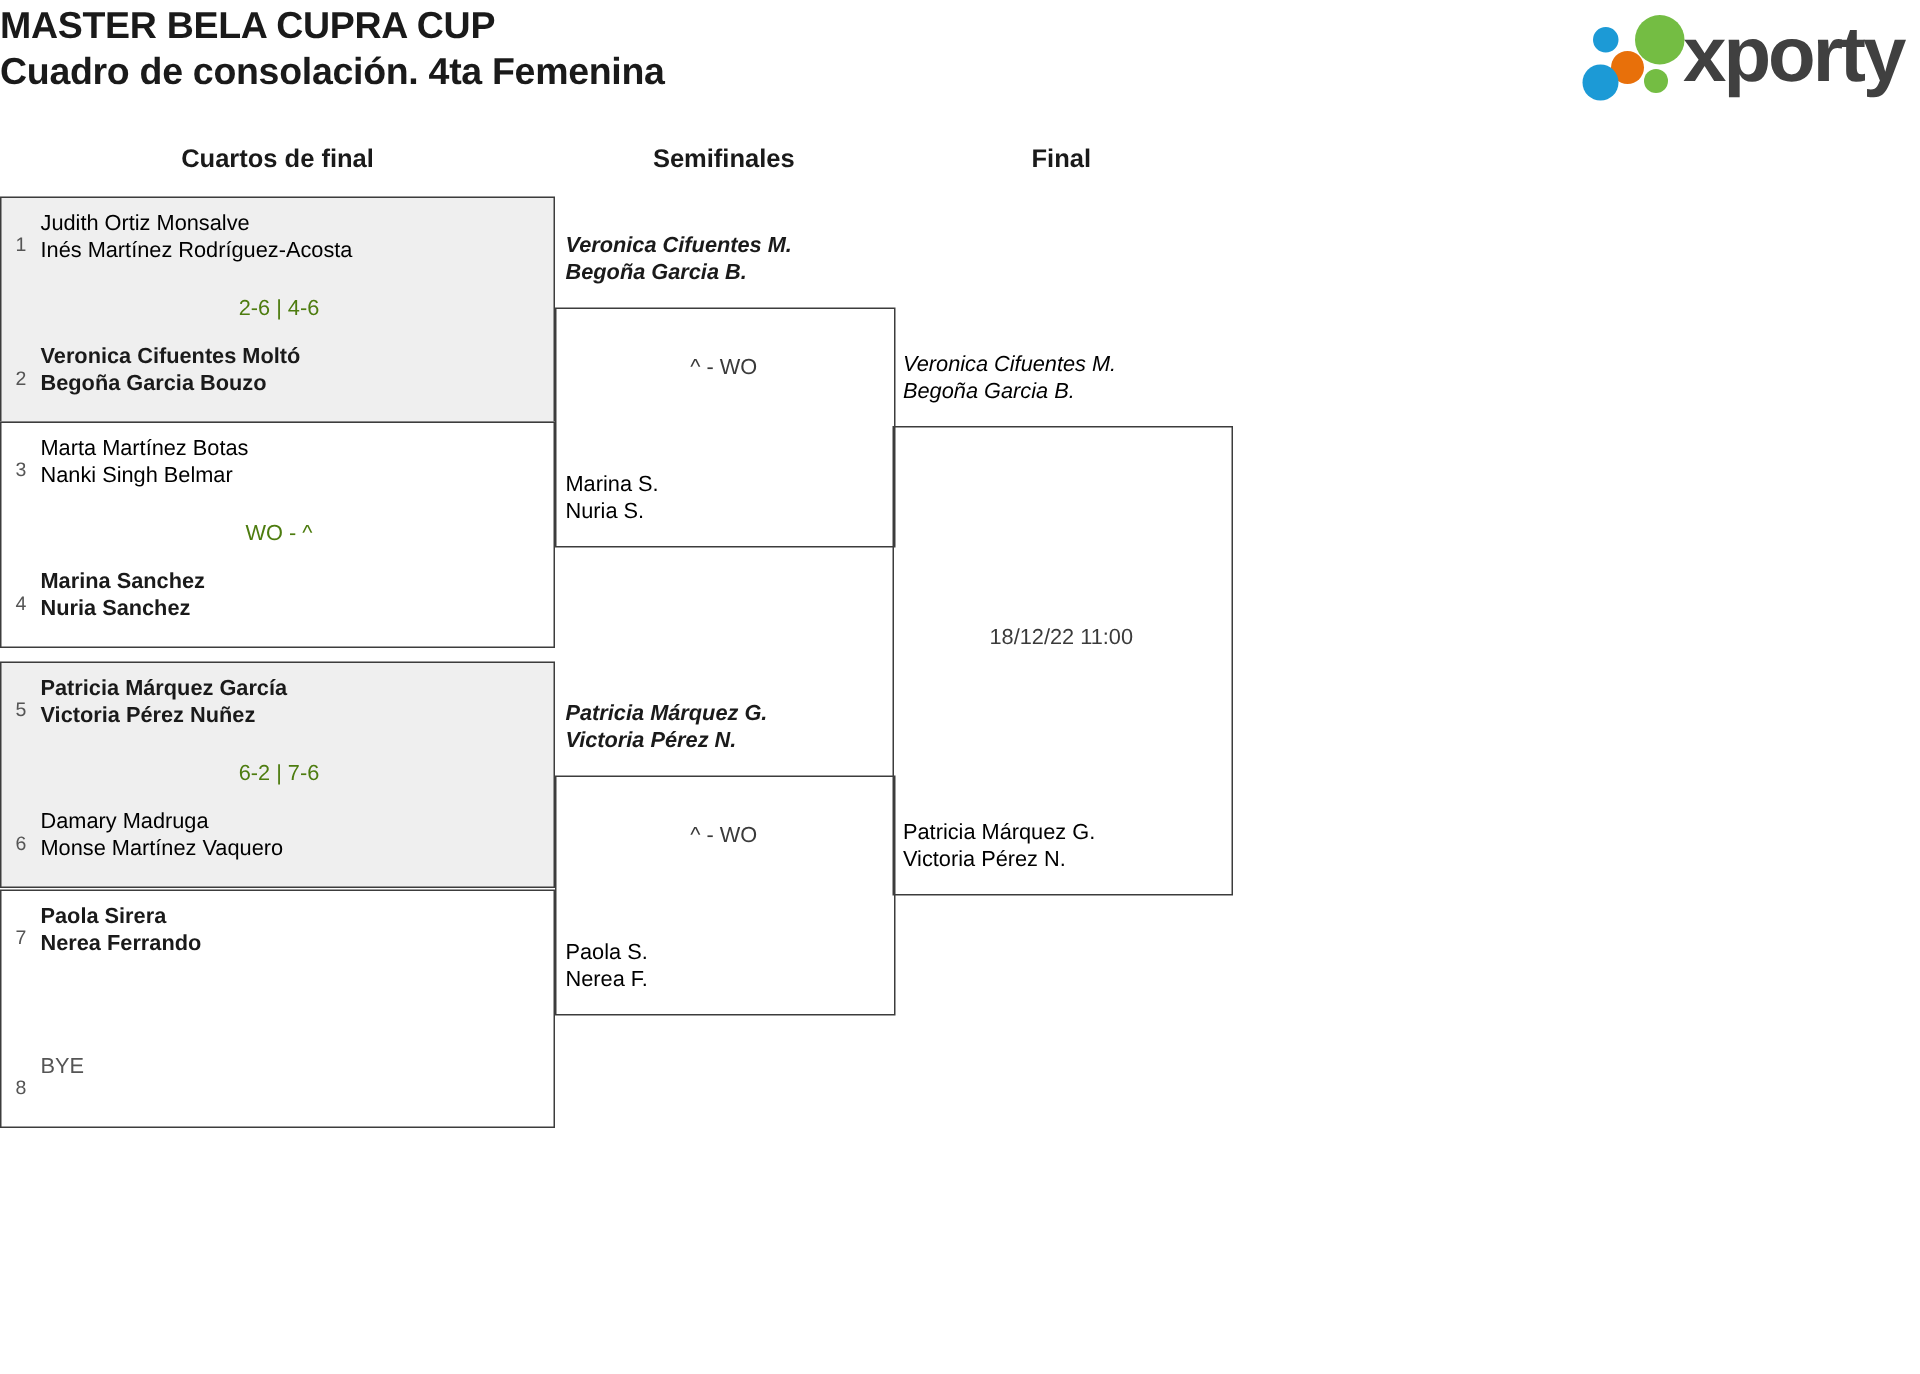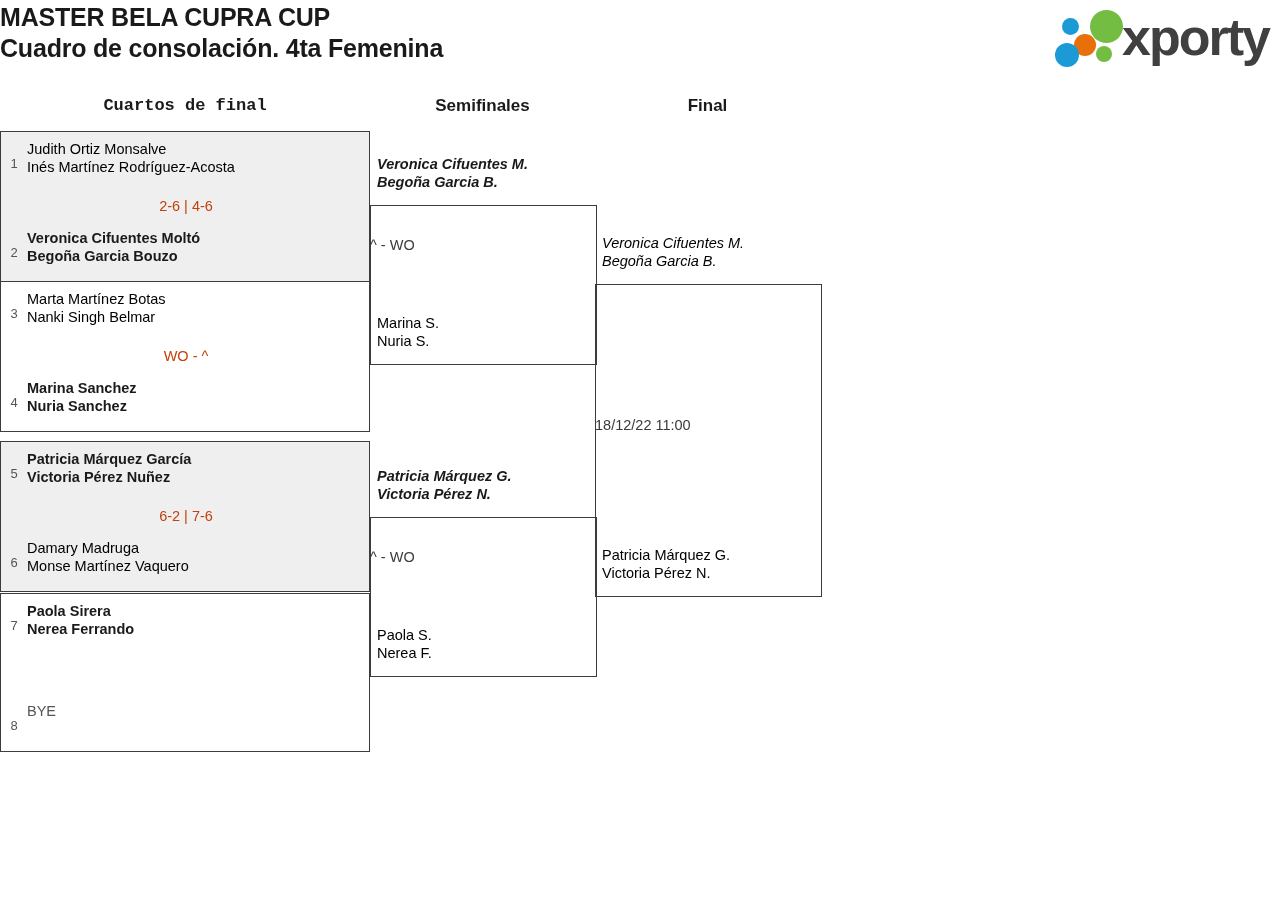--- a/index.html
+++ b/index.html
@@ -67,21 +67,21 @@
 
   
   .round-header {
     position: absolute;
     font-size: 17px;
     font-weight: bold;
     color: #1a1a1a;
     text-align: center;
     white-space: nowrap;
   }
-  #round-header-0 { left: 0px;   top: 96px; width: 370px; font-family: Liberation Mono, monospace; }
+  #round-header-0 { left: 0px;   top: 96px; width: 370px; }
   #round-header-1 { left: 370px; top: 96px; width: 225px; }
   #round-header-2 { left: 595px; top: 96px; width: 225px; }
 
   
   #bracket { position: absolute; left: 0; top: 0; width: 1280px; height: 916px; }
 
   .match { position: absolute; box-sizing: border-box; }
 
   
   .match.r0 {
@@ -127,21 +127,21 @@
   }
   .name.winner { color: #1a1a1a; font-weight: bold; }
   .name.bye { color: #555555; }
 
   .score {
     position: absolute;
     left: 0;
     width: 370px;
     text-align: center;
     font-size: 14.5px;
-    color: #c2410c;
+    color: #4d7c0f;
     top: 66px;
     white-space: nowrap;
   }
 
   
   .match.adv { box-sizing: border-box; }
   .match.adv .box {
     position: absolute;
     left: 0;
     top: 0;
@@ -161,21 +161,21 @@
   .match.adv .team-inside {
     position: absolute;
     left: 7px;
     bottom: 13px;
     white-space: nowrap;
   }
   .match.adv .score-mid {
     position: absolute;
     left: 0;
     width: 100%;
-    text-align: left;
+    text-align: center;
     font-size: 14.5px;
     color: #3a3a3a;
     white-space: nowrap;
   }
 
   
   #match-r1-0 { left: 370px; top: 205px; width: 225px; height: 158px; }
   #match-r1-1 { left: 370px; top: 517px; width: 225px; height: 158px; }
   #match-r1-0 .score-mid { top: 32px; }
   #match-r1-1 .score-mid { top: 32px; }

